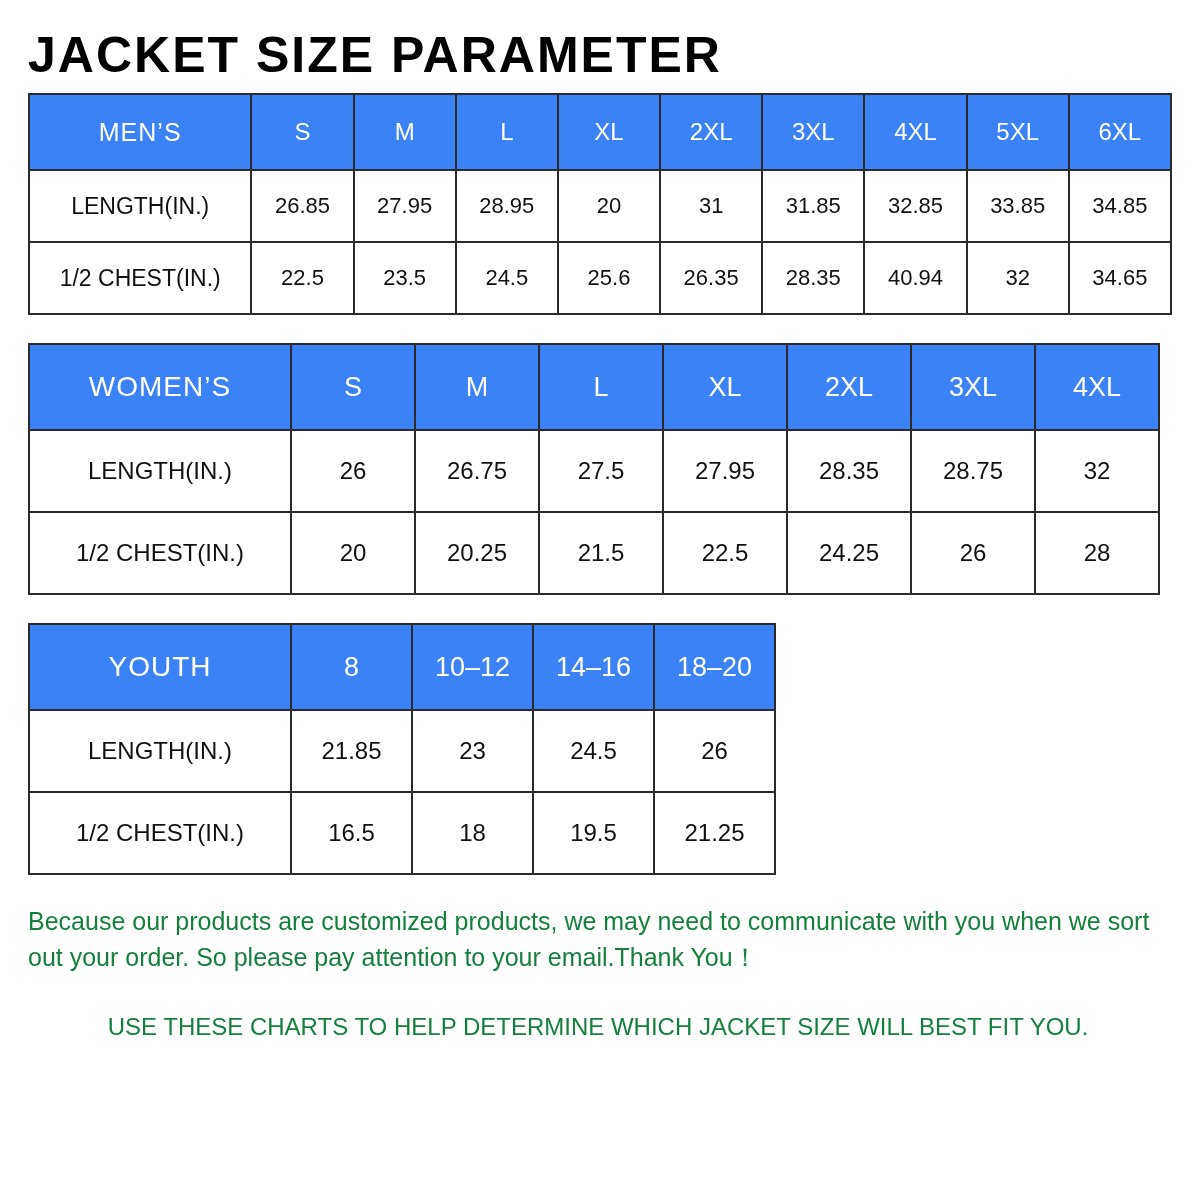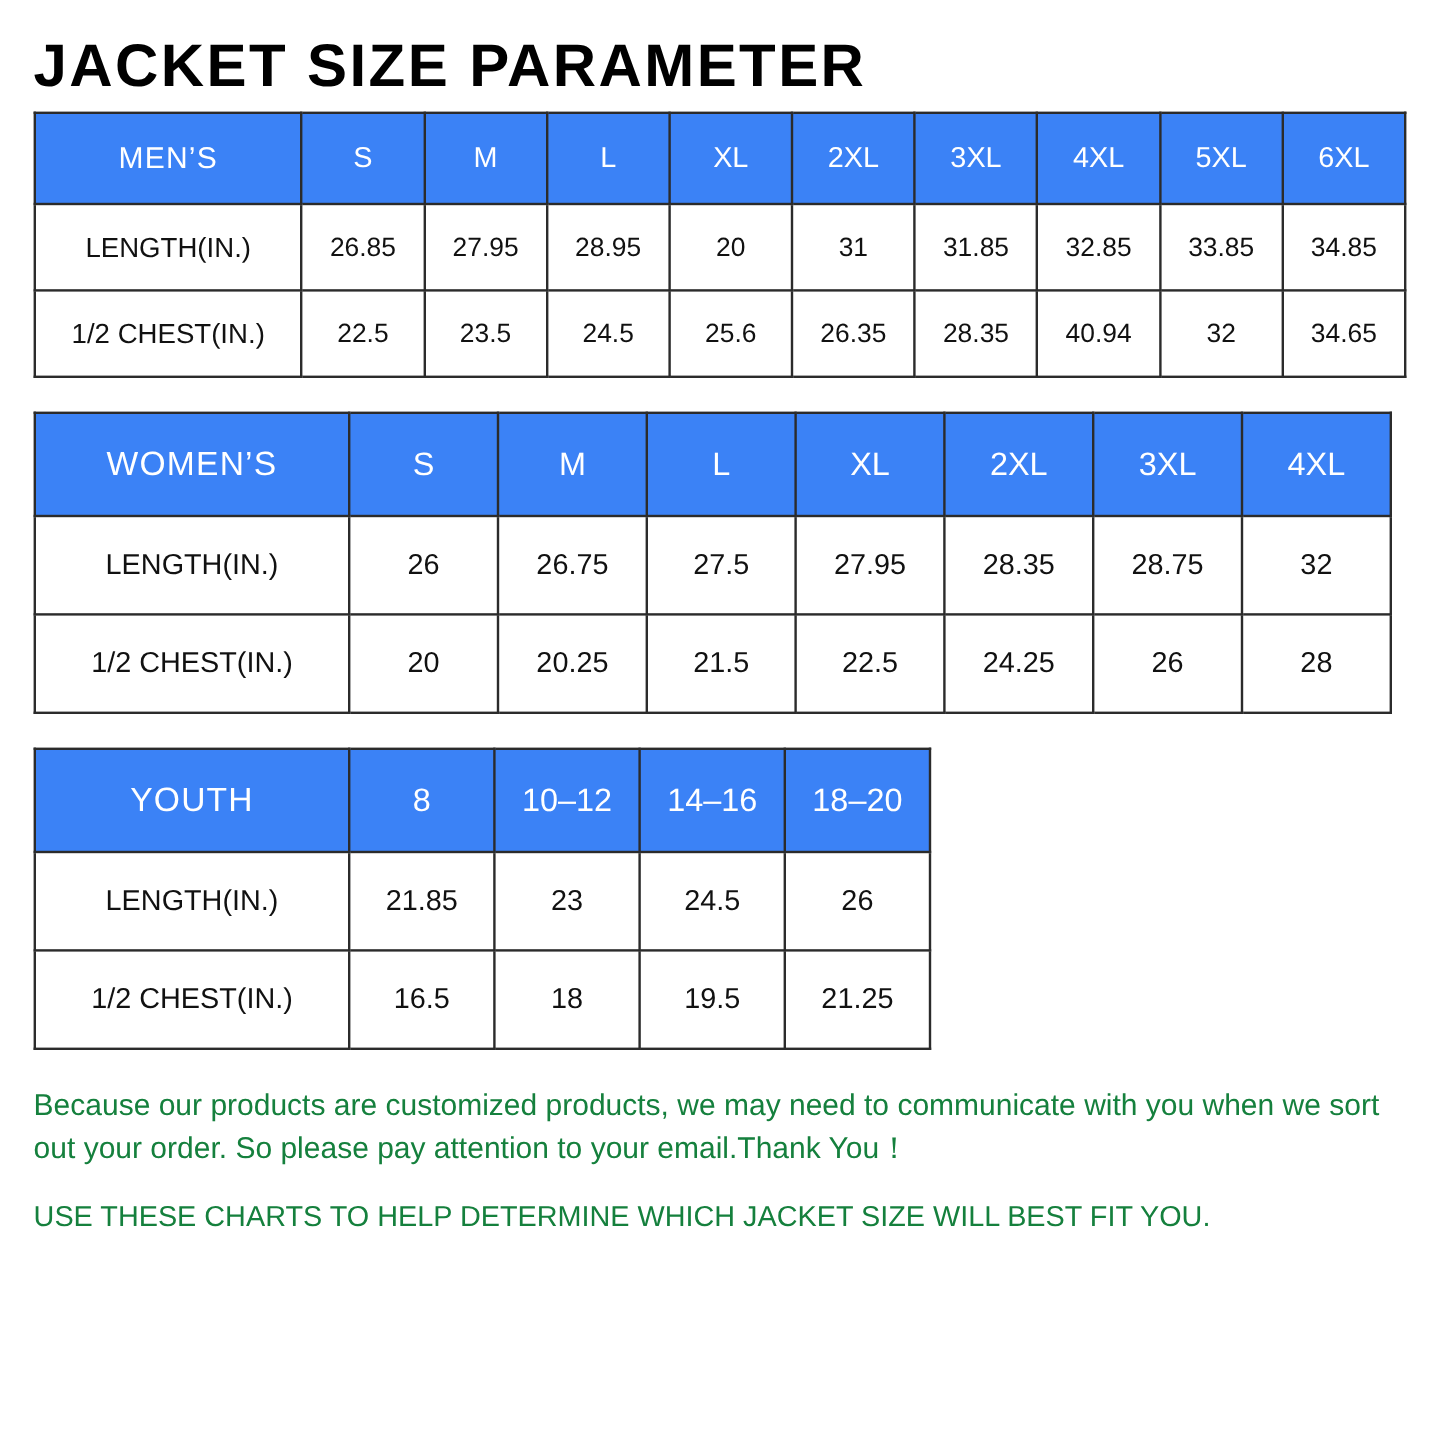--- a/index.html
+++ b/index.html
@@ -93,22 +93,23 @@
   #youth-table tr.head td.rowlabel { font-size: 28px; letter-spacing: 1px; }
 
   .footer-note {
     color: #15803d;
     font-size: 25px;
     line-height: 1.45;
     margin: 4px 0 0 0;
     max-width: 1140px;
   }
   .footer-note.second {
-    margin-top: 22px;
+    margin-top: 34px;
     font-size: 24px;
+    text-align: center;
   }
 </style>
 </head>
 <body>
 
 <div class="page">
 
   <h1 class="title">JACKET SIZE PARAMETER</h1>
 
 

